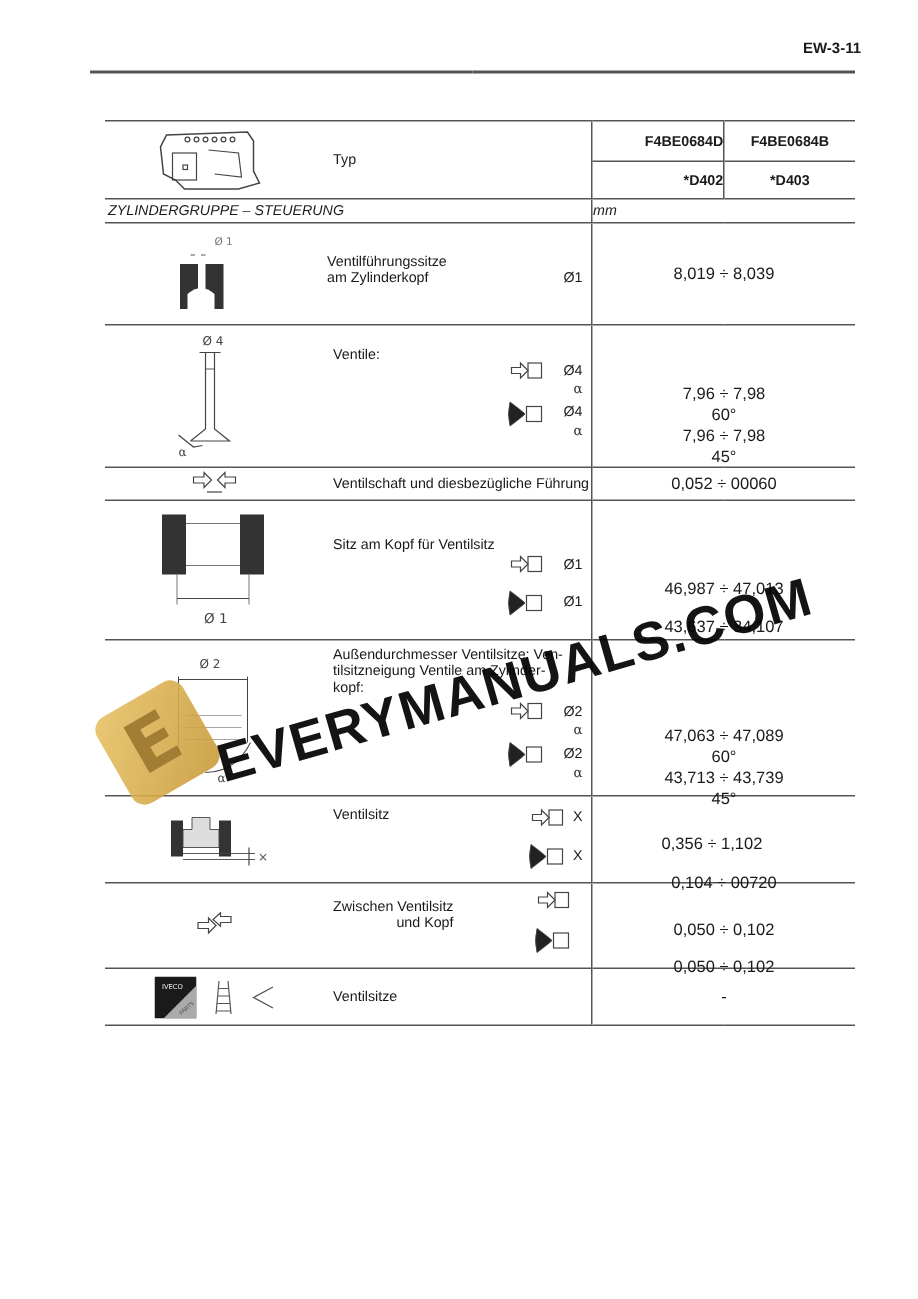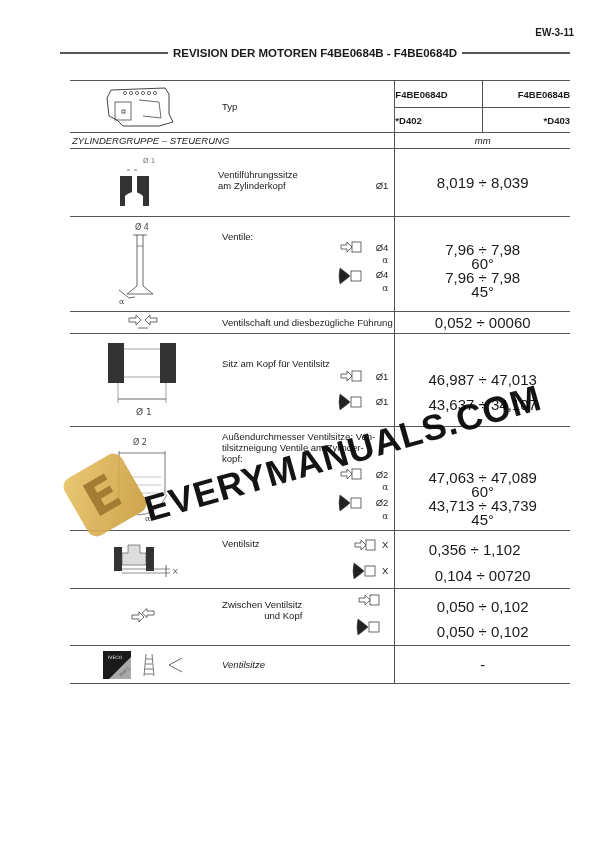--- a/index.html
+++ b/index.html
@@ -15,28 +15,28 @@
   table.spec {
     position: absolute; top: 80px; left: 70px; width: 500px;
     border-collapse: collapse; font-size: 9px;
   }
   table.spec td { padding: 0; vertical-align: middle; }
   .hl { border-top: 1.5px solid #555; }
   .hlb { border-bottom: 1.5px solid #555; }
   .vl { border-left: 1px solid #555; }
   .c1 { width: 148px; text-align: center; }
   .c2 { width: 176px; }
-  .c3 { width: 88px; text-align: left; }
-  .c4 { width: 88px; text-align: right; }
+  .c3 { width: 88px; text-align: right; }
+  .c4 { width: 88px; text-align: center; }
   .bold { font-weight: bold; font-size: 9.5px; }
   .row-inner { position: relative; width: 100%; }
   .abs { position: absolute; }
   .label { font-size: 9.5px; line-height: 11px; }
   .sym { font-size: 9.5px; }
-  .val { font-size: 15px; text-align: center; }
+  .val { font-size: 11px; text-align: center; margin-top: 16px; }
   .alpha { font-style: normal; font-family: "DejaVu Serif", serif; font-size: 9px; color: #333; }
 
   .watermark {
     position: absolute; left: 90px; top: 410px; transform: rotate(-16deg);
     transform-origin: left top; font-size: 36px; font-weight: bold;
     color: rgba(0,0,0,0.92); letter-spacing: 1px; white-space: nowrap; pointer-events: none;
   }
   .wm-logo {
     position: absolute; left: 72px; top: 462px; width: 66px; height: 66px;
     transform: rotate(-30deg); border-radius: 10px;
@@ -44,21 +44,20 @@
   }
   .wm-logo span { position: absolute; left: 14px; top: 4px; font-size: 48px; font-weight: bold; color: #9a6f1f; font-family: "DejaVu Sans", sans-serif; }
 </style>
 </head>
 <body>
 
 <div class="pageno">EW-3-11</div>
 
 <div class="title-wrap" style="left:60px;width:510px;">
   <div class="line" style="margin-left:0;"></div>
-  <div class="title">REVISION DER MOTOREN F4BE0684B - F4BE0684D</div>
   <div class="line"></div>
 </div>
 
 <table class="spec">
 
   <tbody>
       <tr style="height:27px;">
     <td class="c1 hl" rowspan="2">
       <svg width="80" height="44" viewBox="0 0 80 44">
         <path d="M8 6 L62 4 L66 10 L66 30 L70 38 L56 42 L20 42 L14 36 L6 32 L4 14 Z" fill="none" stroke="#444" stroke-width="1"></path>
@@ -83,21 +82,21 @@
   </tr>
   <tr style="height:25px;">
     <td class="c3 hl vl bold">*D402</td>
     <td class="c4 hl vl bold">*D403</td>
   </tr>
 
   <tr style="height:16px;font-style:italic;">
     <td colspan="2" class="hl" style="text-align:left;padding-left:2px;">
       <span class="label">ZYLINDERGRUPPE – STEUERUNG</span>
     </td>
-    <td colspan="2" class="hl vl" style="text-align:center;">
+    <td colspan="2" class="hl vl" style="">
       <span class="label">mm</span>
     </td>
   </tr>
 
   <tr style="height:67px;">
     <td class="c1 hl">
       <svg width="60" height="56" viewBox="0 0 60 56">
         <text x="30" y="9" font-size="7" fill="#777" font-family="DejaVu Sans, sans-serif">Ø 1</text>
         <path d="M14 16 l3 0 M24 16 l-3 0" stroke="#555" stroke-width="0.8"></path>
         <rect x="7" y="22" width="12" height="30" fill="#333"></rect>
@@ -312,21 +311,21 @@
           <text x="16" y="25" font-size="3.8" fill="#555" font-family="DejaVu Sans, sans-serif" transform="rotate(-40 18 23)">PARTS</text>
         </svg>
         <svg width="12" height="24" viewBox="0 0 12 24">
           <path d="M3 1 L1 23 M9 1 L11 23 M3 6 L9 6 M2.5 11 L9.5 11 M2 16 L10 16 M1.5 21 L10.5 21" stroke="#555" stroke-width="0.8" fill="none"></path>
         </svg>
         <svg width="16" height="18" viewBox="0 0 16 18">
           <path d="M15 2 L2 9 L15 16" stroke="#555" stroke-width="0.9" fill="none"></path>
         </svg>
       </div>
     </td>
-    <td class="c2 hl hlb" style="padding-left:6px;font-style:italic;">
+    <td class="c2 hl hlb" style="padding-left:6px;">
       <span class="label">Ventilsitze</span>
     </td>
     <td colspan="2" class="hl hlb vl val">-</td>
   </tr>
 </tbody>
   </table>
 
 <div class="wm-logo">
   <span>E</span>
 </div>

